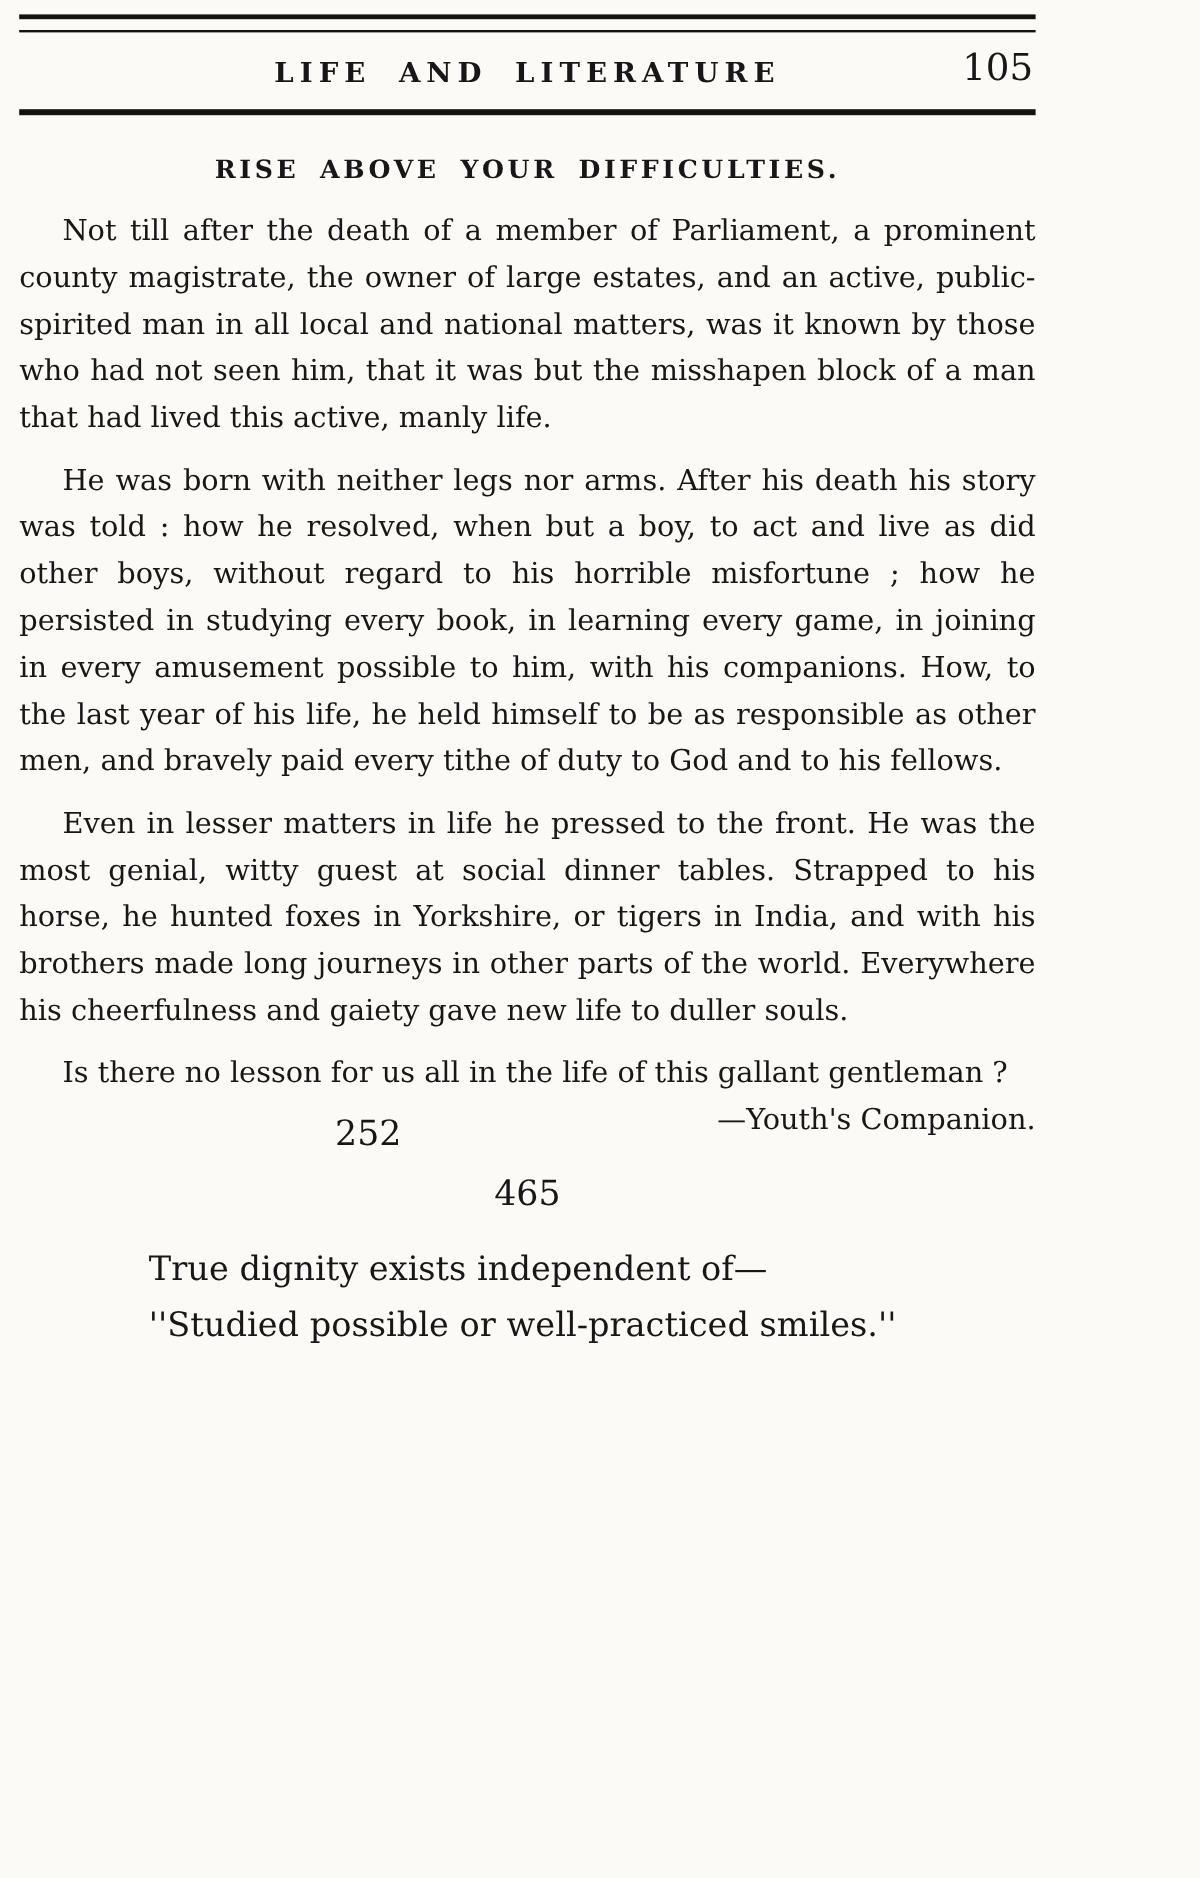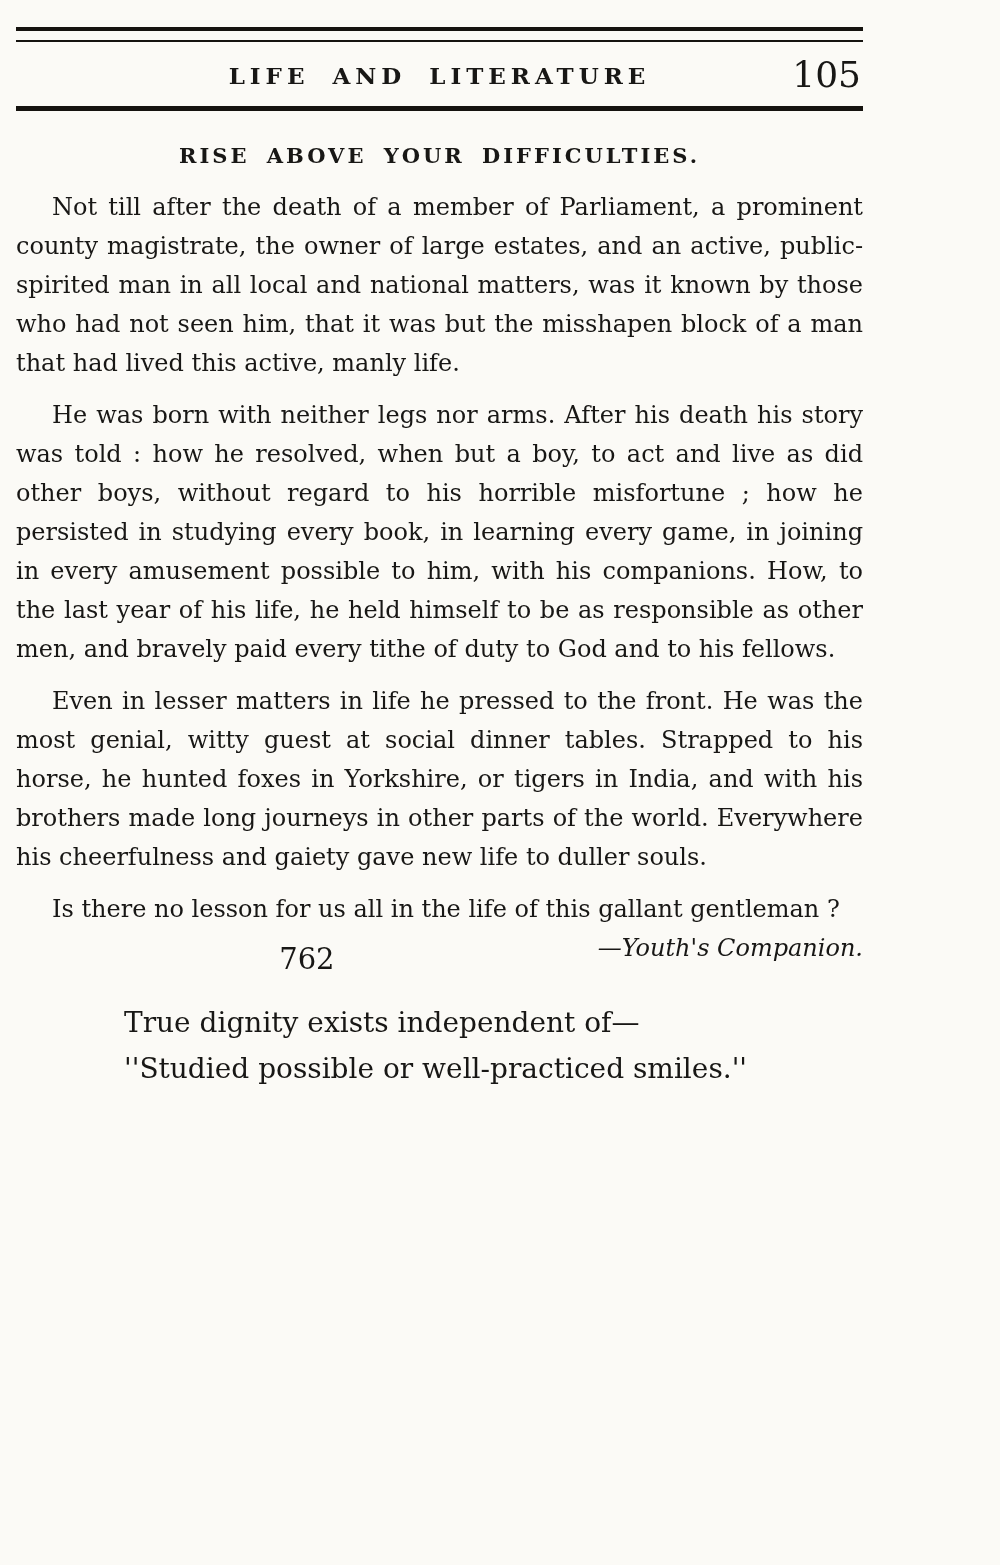--- a/index.html
+++ b/index.html
@@ -12,21 +12,21 @@
   body {
     height: 1565px;
     color: #181715;
     font-family: "DejaVu Serif", "Liberation Serif", serif;
     overflow: hidden;
   }
 
   .page {
     width: 915px;
     height: 1565px;
-    padding: 25px 52px 0 16px;
+    padding: 10px 52px 0 16px;
   }
 
   
   .rule { background: #15130f; }
   .rule-top-thick { height: 4px; margin-top: 2px; }
   .rule-top-thin  { height: 2px; margin-top: 9px; }
   .rule-heavy     { height: 5px; margin-top: 6px; }
 
   
   .header-row {
@@ -39,21 +39,21 @@
     font-size: 23px;
     font-weight: 700;
     letter-spacing: 5px;
     word-spacing: 10px;
     padding-top: 14px;
   }
   .page-number {
     position: absolute;
     right: 2px;
     top: 6px;
-    font-size: 36px;
+    font-size: 31px;
     font-weight: 400;
   }
 
   
   .content { padding-top: 26px; }
 
   .entry-number {
     text-align: center;
     font-size: 29px;
     margin: 10px 0 16px 0;
@@ -71,21 +71,20 @@
   .para {
     font-size: 24px;
     line-height: 39px;
     text-align: justify;
     text-indent: 36px;
     margin-bottom: 13px;
   }
 
   .para .attribution {
     float: right;
-    font-style: italic;
     text-indent: 0;
   }
 
   .verse {
     margin-left: 108px;
     margin-top: 24px;
   }
   .verse-line {
     font-size: 28px;
     line-height: 46px;
@@ -114,25 +113,26 @@
       <p class="para"><span>Not till after the death of a member of Parliament, a prominent county magistrate, the owner of large estates, and an active, public-spirited man in all local and national matters, was it known by those who had not seen him, that it was but the misshapen block of a man that had lived this active, manly life.</span></p>
 
       <p class="para"><span>He was born with neither legs nor arms.  After his death his story was told : how he resolved, when but a boy, to act and live as did other boys, without regard to his horrible misfortune ; how he persisted in studying every book, in learning every game, in joining in every amusement possible to him, with his companions.  How, to the last year of his life, he held himself to be as responsible as other men, and bravely paid every tithe of duty to God and to his fellows.</span></p>
 
       <p class="para"><span>Even in lesser matters in life he pressed to the front. He was the most genial, witty guest at social dinner tables. Strapped to his horse, he hunted foxes in Yorkshire, or tigers in India, and with his brothers made long journeys in other parts of the world.  Everywhere his cheerfulness and gaiety gave new life to duller souls.</span></p>
 
       <p class="para"><span>Is there no lesson for us all in the life of this gallant gentleman ?</span><span class="attribution">—Youth's Companion.</span></p>
     </section>
 
     <section>
-      <div class="entry-number">762</div>
+      <div class="entry-number">252</div>
 
     </section>
 
     <section>
+      <div class="entry-number">465</div>
 
       <div class="verse">
         <div class="verse-line">True dignity exists independent of—</div>
         <div class="verse-line">''Studied possible or well-practiced smiles.''</div>
       </div>
     </section>
 
   </div>
 </div>
 

